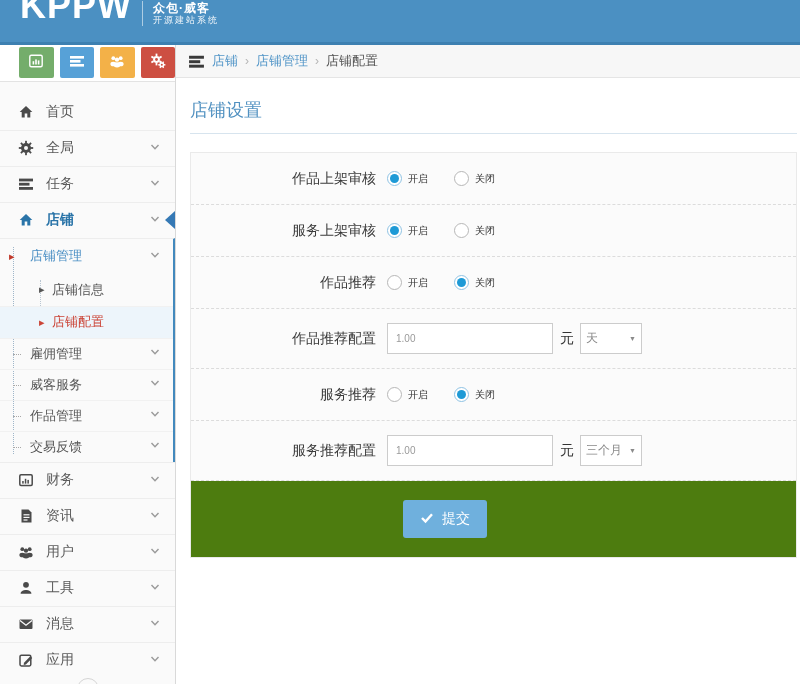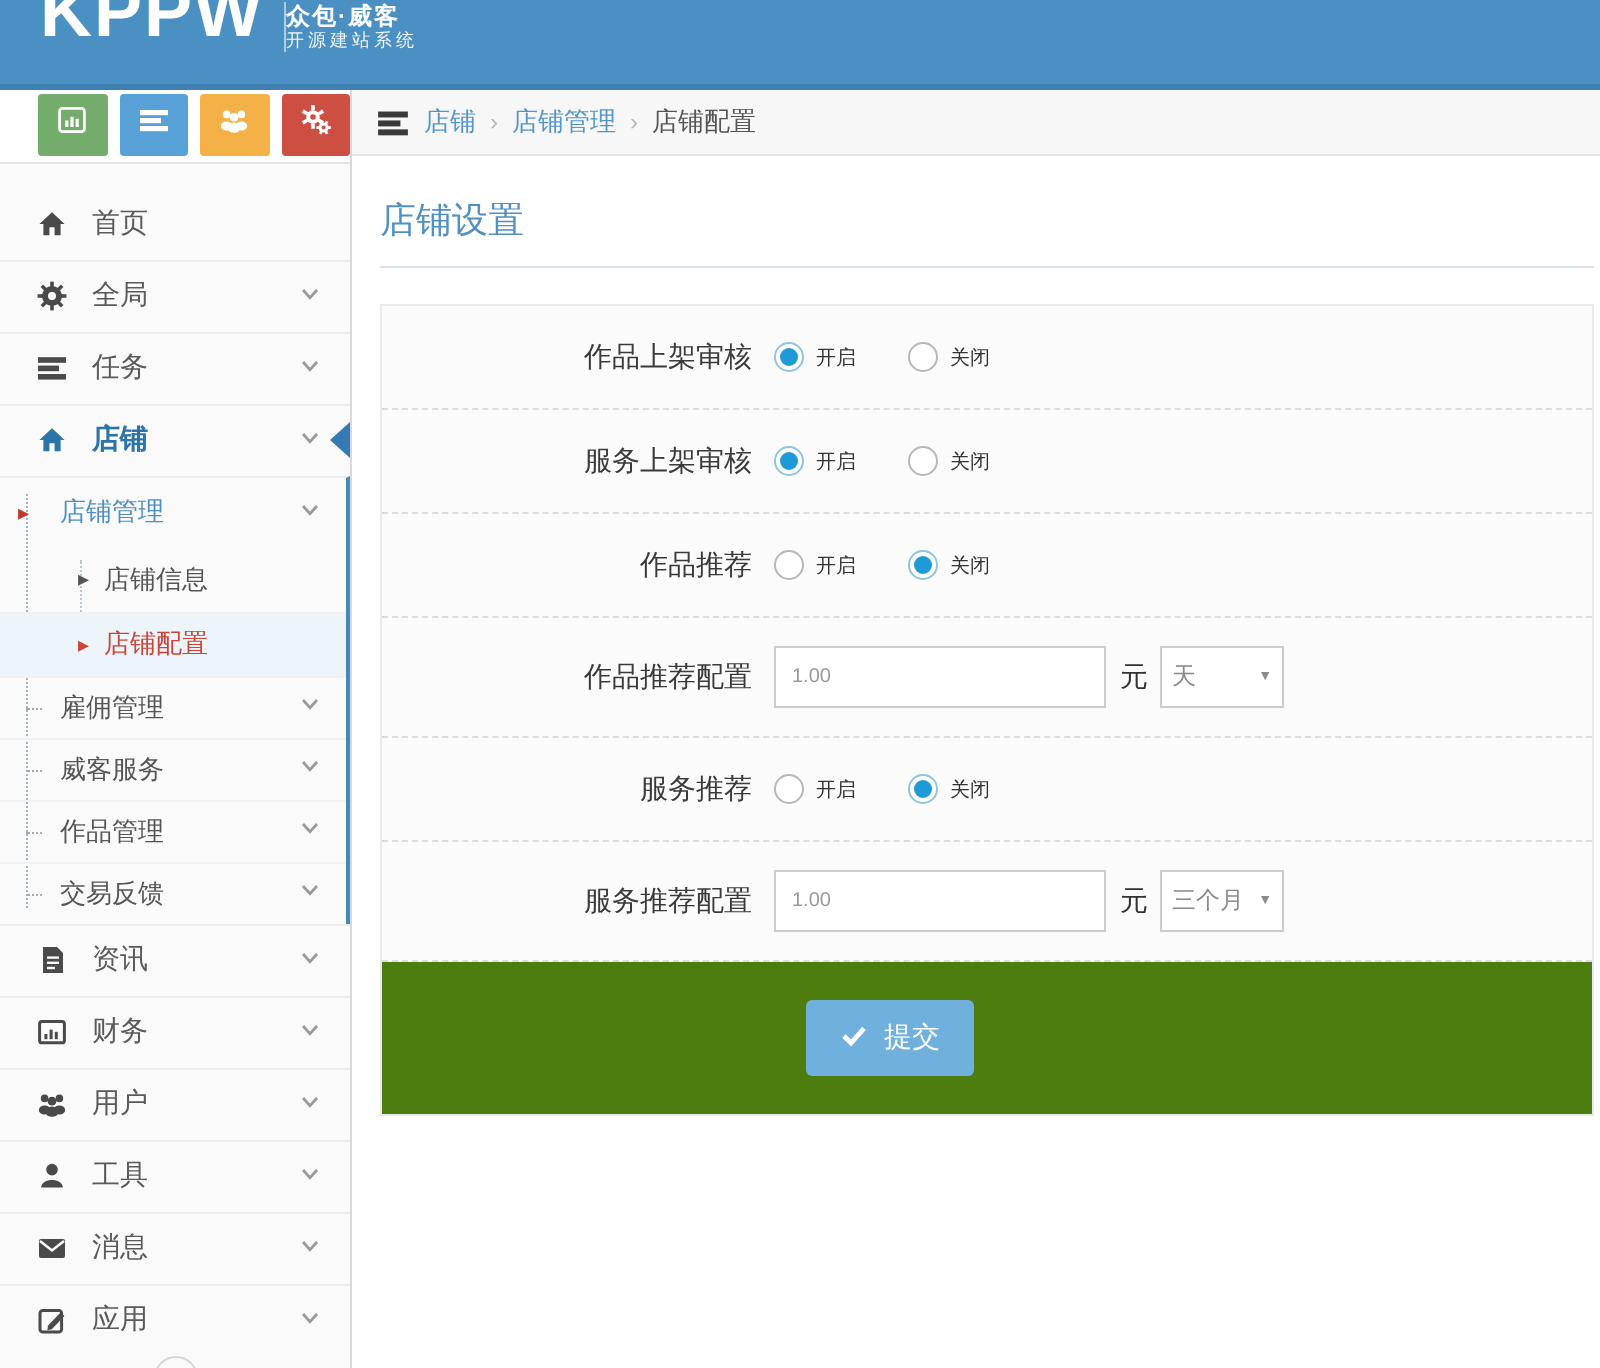--- a/index.html
+++ b/index.html
@@ -3,21 +3,21 @@
 <meta charset="utf-8">
 <style>
   * { margin:0; padding:0; box-sizing:border-box; }
   html,body { background:#fff; }
   body { font-family:"Liberation Sans","DejaVu Sans",sans-serif; }
   .page { position:relative; width:800px; height:684px; overflow:hidden; background:#fff; }
 
   
   .topbar { height:45px; background:#4b90c2; border-bottom:3px solid #3d80b1; display:flex; align-items:flex-start; padding-left:20px; overflow:hidden; }
   .logo { color:#fff; font-size:36px; font-weight:bold; letter-spacing:1px; line-height:36px; margin-top:-12px; }
-  .brand { margin-left:10px; border-left:1px solid rgba(255,255,255,.55); color:#fff; margin-top:1px; }
+  .brand { margin-left:10px; padding-left:10px; border-left:1px solid rgba(255,255,255,.55); color:#fff; margin-top:1px; }
   .brand-line1 { font-size:12px; font-weight:bold; letter-spacing:1px; line-height:14px; }
   .brand-line2 { font-size:9px; opacity:.92; letter-spacing:2px; line-height:11px; }
 
   .body-wrap { display:flex; height:655px; }
 
   
   .left { width:176px; border-right:1px solid #d9d9d9; background:#fafafa; display:flex; flex-direction:column; }
   .quick-icons { height:38px; background:#fff; border-bottom:1px solid #e3e3e3; display:flex; align-items:center; gap:6px; padding-left:19px; }
   .qi { width:36px; height:31px; border-radius:2px; color:#fff; display:flex; align-items:center; justify-content:center; cursor:pointer; }
 
@@ -250,39 +250,39 @@
           <div class="smi dash">
             <span>交易反馈</span>
             <span class="chev"><svg width="12" height="12" viewBox="0 0 12 12">
                   <polyline points="2.5,4 6,7.8 9.5,4" fill="none" stroke="currentColor" stroke-width="1.4"></polyline>
                 </svg></span>
           </div>
         </div>
 
         <div class="mi">
           <span class="mico"><svg width="16" height="16" viewBox="0 0 16 16">
+                <rect x="1.8" y="2.8" width="12.4" height="10.6" rx="1.2" fill="none" stroke="currentColor" stroke-width="1.5"></rect>
+                <rect x="4.2" y="9" width="1.5" height="2.6" fill="currentColor"></rect>
+                <rect x="6.8" y="6.8" width="1.5" height="4.8" fill="currentColor"></rect>
+                <rect x="9.4" y="7.9" width="1.5" height="3.7" fill="currentColor"></rect>
+              </svg></span>
+          <span>财务</span>
+          <span class="chev"><svg width="12" height="12" viewBox="0 0 12 12">
+                <polyline points="2.5,4 6,7.8 9.5,4" fill="none" stroke="currentColor" stroke-width="1.4"></polyline>
+              </svg></span>
+        </div>
+
+        <div class="mi">
+          <span class="mico"><svg width="16" height="16" viewBox="0 0 16 16">
                 <path d="M3.5 1.5 h7 l3 3 v10 h-10 z" fill="currentColor"></path>
                 <rect x="5.5" y="6.2" width="6" height="1.2" fill="#fafafa"></rect>
                 <rect x="5.5" y="8.8" width="6" height="1.2" fill="#fafafa"></rect>
                 <rect x="5.5" y="11.4" width="4" height="1.2" fill="#fafafa"></rect>
               </svg></span>
           <span>资讯</span>
-          <span class="chev"><svg width="12" height="12" viewBox="0 0 12 12">
-                <polyline points="2.5,4 6,7.8 9.5,4" fill="none" stroke="currentColor" stroke-width="1.4"></polyline>
-              </svg></span>
-        </div>
-
-        <div class="mi">
-          <span class="mico"><svg width="16" height="16" viewBox="0 0 16 16">
-                <rect x="1.8" y="2.8" width="12.4" height="10.6" rx="1.2" fill="none" stroke="currentColor" stroke-width="1.5"></rect>
-                <rect x="4.2" y="9" width="1.5" height="2.6" fill="currentColor"></rect>
-                <rect x="6.8" y="6.8" width="1.5" height="4.8" fill="currentColor"></rect>
-                <rect x="9.4" y="7.9" width="1.5" height="3.7" fill="currentColor"></rect>
-              </svg></span>
-          <span>财务</span>
           <span class="chev"><svg width="12" height="12" viewBox="0 0 12 12">
                 <polyline points="2.5,4 6,7.8 9.5,4" fill="none" stroke="currentColor" stroke-width="1.4"></polyline>
               </svg></span>
         </div>
 
         <div class="mi">
           <span class="mico"><svg width="16" height="16" viewBox="0 0 16 16" fill="currentColor">
                 <circle cx="4.3" cy="5.2" r="1.9"></circle>
                 <circle cx="11.7" cy="5.2" r="1.9"></circle>
                 <circle cx="8" cy="6.6" r="2.2"></circle>

